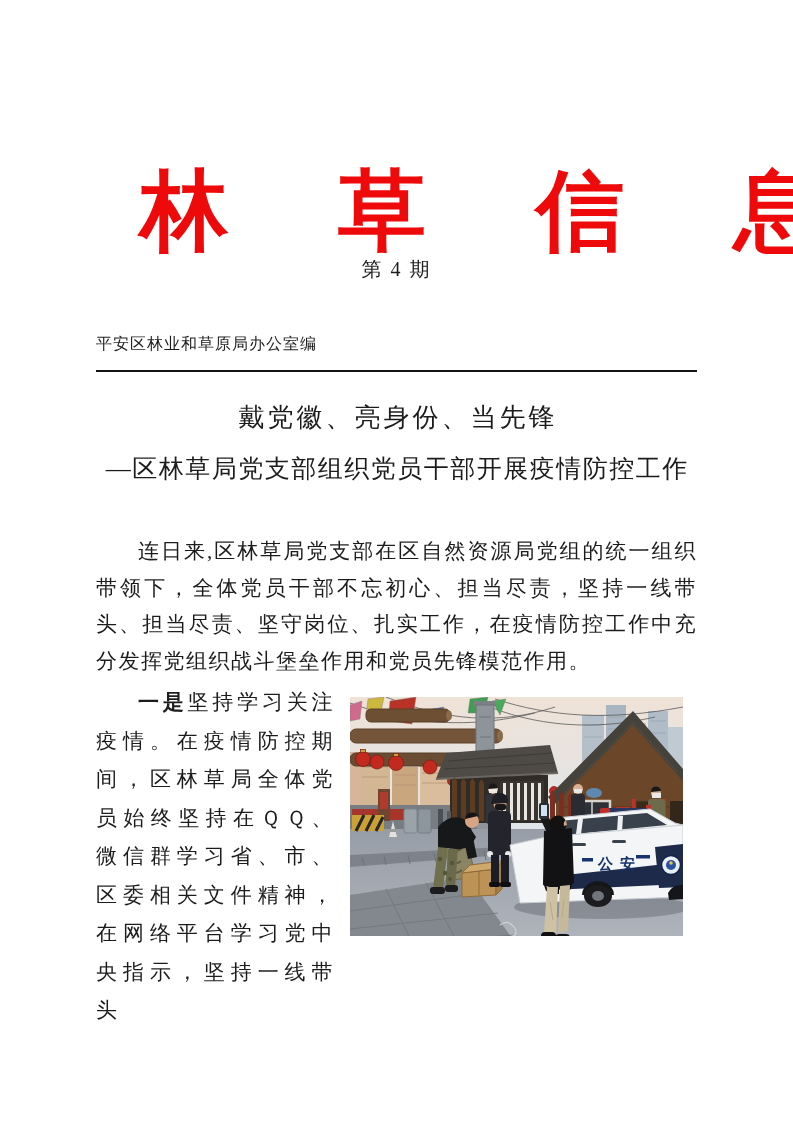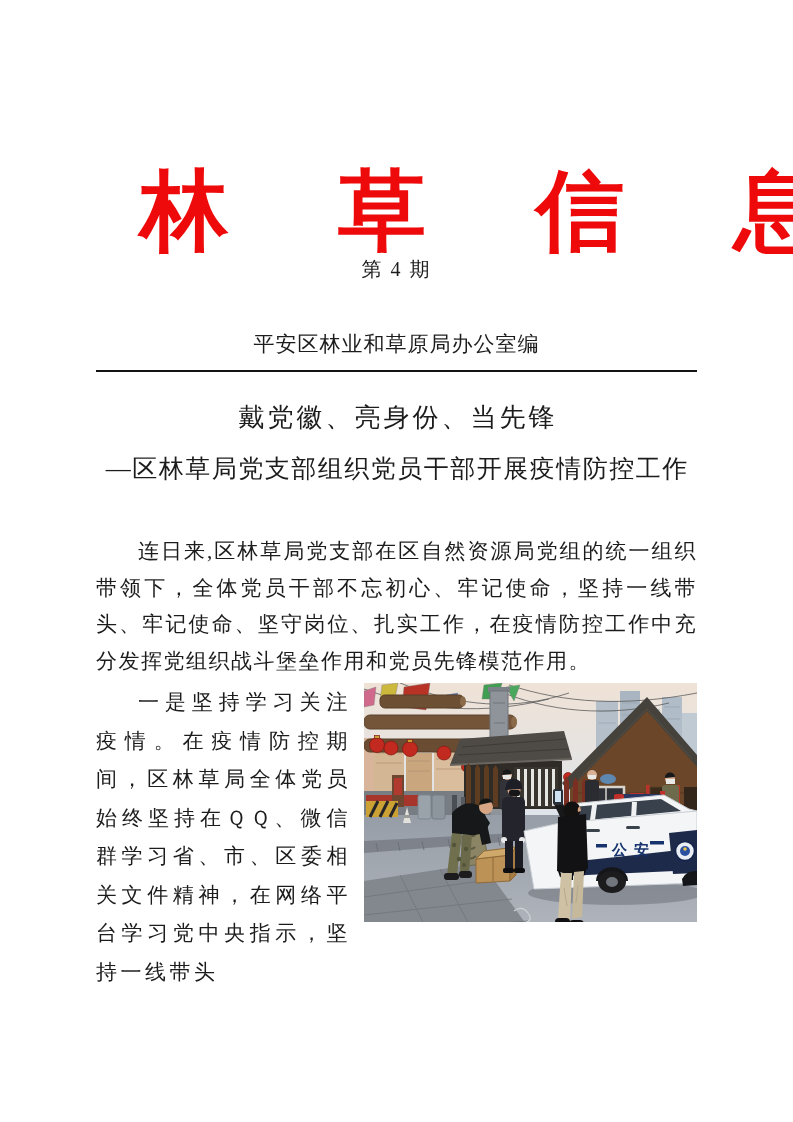--- a/index.html
+++ b/index.html
@@ -7,58 +7,58 @@
        font-family:"Liberation Serif","DejaVu Serif",serif;color:#1c1c1c;}
   .page{width:793px;height:1122px;box-sizing:border-box;padding:0 96px;background:#fff;}
 
   .masthead-title{
     margin:168px 0 0;
     font-size:88px;line-height:1;font-weight:700;
     color:#ee0a0a;text-align:center;
     letter-spacing:0.5em;text-indent:0.5em;white-space:nowrap;
   }
   .issue{font-size:20px;line-height:26px;text-align:center;letter-spacing:2px;}
-  .pub-row{margin-top:49px;display:flex;justify-content:center;align-items:baseline;
-           font-size:21px;line-height:26px;letter-spacing:1px;gap:40px;}
+  .pub-row{margin-top:49px;display:flex;justify-content:space-between;align-items:baseline;
+           font-size:16px;line-height:26px;letter-spacing:1px;gap:40px;}
   .rule{margin-top:13px;height:0;border-top:2.5px solid #141414;}
 
   .headline{margin:30px 0 0;font-size:26px;line-height:32px;font-weight:400;
             text-align:center;letter-spacing:3px;text-indent:3px;}
   .subtitle{margin-top:21px;font-size:25px;line-height:28px;text-align:center;
             letter-spacing:1.5px;text-indent:1.5px;}
 
   .para1{margin:50px 0 0;font-size:21px;line-height:36.5px;text-align:justify;
          letter-spacing:1.5px;text-indent:2em;}
   .body-row{margin-top:4px;display:flex;justify-content:space-between;align-items:flex-start;}
   .para2{margin:0;width:255px;font-size:21px;line-height:38.5px;text-align:justify;
          letter-spacing:3.5px;text-indent:2em;}
-  .para2 strong{font-weight:400;}
-
-  .photo{margin:0;width:333px;height:239px;flex:0 0 333px;overflow:hidden;}
+  .para2 strong{font-weight:700;}
+
+  .photo{margin:14px;width:333px;height:239px;flex:0 0 333px;overflow:hidden;}
   .photo svg{display:block;width:333px;height:266px;}
 </style>
 </head>
 <body>
 
 <div class="page">
 
   <header>
     <h1 class="masthead-title">林 草 信 息</h1>
     <div class="issue">第 4 期</div>
     <div class="pub-row">
       <span>平安区林业和草原局办公室编</span>
     </div>
     <div class="rule"></div>
   </header>
 
   <article>
     <h2 class="headline">戴党徽、亮身份、当先锋</h2>
     <div class="subtitle">—区林草局党支部组织党员干部开展疫情防控工作</div>
 
-    <p class="para1">连日来,区林草局党支部在区自然资源局党组的统一组织带领下，全体党员干部不忘初心、牢记使命，坚持一线带头、牢记使命、坚守岗位、扎实工作，在疫情防控工作中充分发挥党组织战斗堡垒作用和党员先锋模范作用。</p>
+    <p class="para1">连日来,区林草局党支部在区自然资源局党组的统一组织带领下，全体党员干部不忘初心、担当尽责，坚持一线带头、担当尽责、坚守岗位、扎实工作，在疫情防控工作中充分发挥党组织战斗堡垒作用和党员先锋模范作用。</p>
 
     <div class="body-row">
       <p class="para2"><strong>一是</strong><span>坚持学习关注疫情。在疫情防控期间，区林草局全体党员始终坚持在ＱＱ、微信群学习省、市、区委相关文件精神，在网络平台学习党中央指示，坚持一线带头</span></p>
 
       <figure class="photo">
         <svg viewBox="0 0 333 266" xmlns="http://www.w3.org/2000/svg">
           <defs>
             <linearGradient id="sky" x1="0" y1="0" x2="0" y2="1">
               <stop offset="0" stop-color="#efe2d6"></stop>
                 <stop offset="1" stop-color="#dde5ec"></stop>

